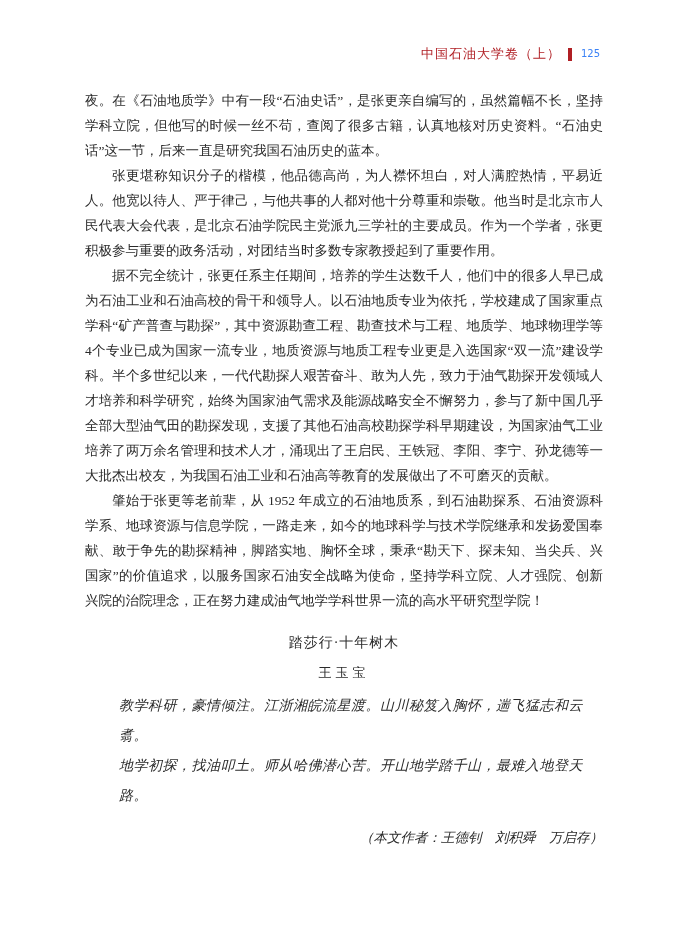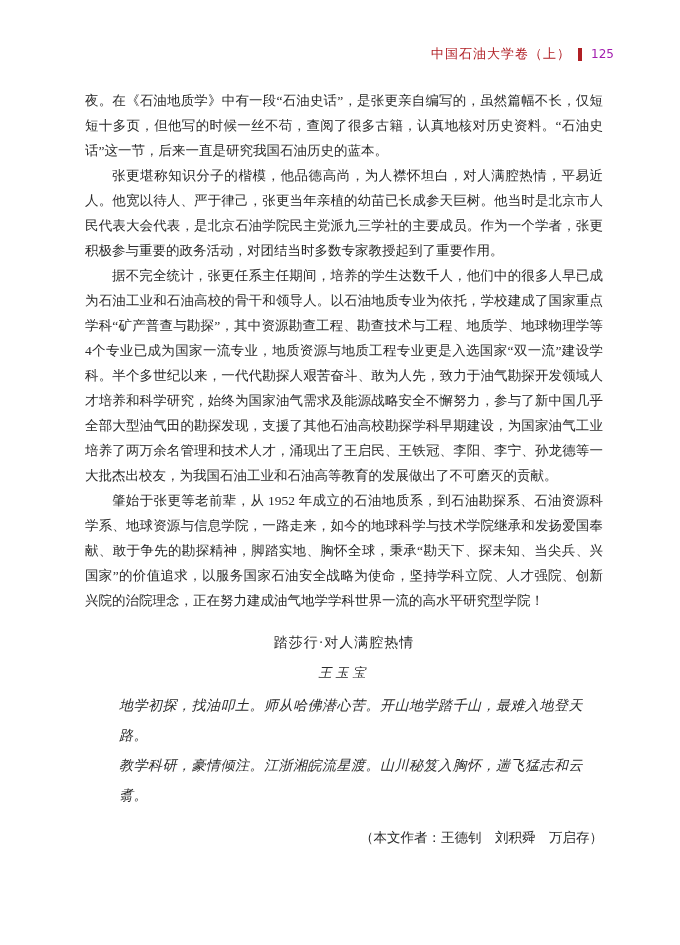--- a/index.html
+++ b/index.html
@@ -10,41 +10,41 @@
     margin: 0 auto;
     background: #ffffff;
     font-family: "Liberation Serif", serif;
     color: #2a2a2a;
     overflow: hidden;
   }
   
   .running-header {
     position: absolute;
     top: 46px;
-    right: 66px;
+    right: 80px;
     display: flex;
     align-items: center;
     font-size: 13px;
     line-height: 16px;
   }
   .running-header .volume {
     color: #b01f24;
     letter-spacing: 1px;
   }
   .running-header .bar {
     display: inline-block;
     width: 4px;
     height: 13px;
     background: #b01f24;
     margin: 0 9px 0 7px;
   }
   .running-header .pageno {
-    color: #a21caf;
+    color: #3b82f6;
     font-family: "DejaVu Sans", sans-serif;
-    font-size: 12px;
+    font-size: 10px;
   }
   
   .content {
     position: absolute;
     top: 88px;
     left: 85px;
     width: 518px;
   }
   .content p.para {
     margin: 0;
@@ -60,61 +60,61 @@
     margin: 17px 0 0 0;
     text-align: center;
     font-size: 14px;
     line-height: 25px;
     font-weight: 500;
     letter-spacing: 1px;
   }
   .poem-author {
     margin: 5px 0 0 0;
     text-align: center;
-    font-style: italic;
     font-size: 13px;
     line-height: 25px;
     letter-spacing: 4px;
   }
   .poem-lines { margin: 6px 0 0 0; padding-left: 34px; }
   .poem-line {
     margin: 0;
     font-style: italic;
     font-size: 14px;
     line-height: 30px;
     letter-spacing: 0.5px;
   }
   .credit {
     margin: 14px 0 0 0;
     text-align: right;
+    font-style: italic;
     font-size: 13.5px;
     line-height: 25px;
   }
 </style>
 </head>
 <body>
 
 <div class="page">
 
   <div class="running-header">
     <span class="volume">中国石油大学卷（上）</span>
     <span class="bar"></span>
     <span class="pageno">125</span>
   </div>
 
   <div class="content">
-    <p class="para">夜。在《石油地质学》中有一段“石油史话”，是张更亲自编写的，虽然篇幅不长，仅短短十多页，但他写的时候一丝不苟，查阅了很多古籍，认真地核对历史资料。“石油史话”这一节，后来一直是研究我国石油历史的蓝本。</p>
-    <p class="para indent">张更堪称知识分子的楷模，他品德高尚，为人襟怀坦白，对人满腔热情，平易近人。他宽以待人、严于律己，张更当年亲植的幼苗已长成参天巨树。他当时是北京市人民代表大会代表，是北京石油学院民主党派九三学社的主要成员。作为一个学者，张更积极参与重要的政务活动，对团结当时多数专家教授起到了重要作用。</p>
+    <p class="para">夜。在《石油地质学》中有一段“石油史话”，是张更亲自编写的，虽然篇幅不长，坚持学科立院，但他写的时候一丝不苟，查阅了很多古籍，认真地核对历史资料。“石油史话”这一节，后来一直是研究我国石油历史的蓝本。</p>
+    <p class="para indent">张更堪称知识分子的楷模，他品德高尚，为人襟怀坦白，对人满腔热情，平易近人。他宽以待人、严于律己，与他共事的人都对他十分尊重和崇敬。他当时是北京市人民代表大会代表，是北京石油学院民主党派九三学社的主要成员。作为一个学者，张更积极参与重要的政务活动，对团结当时多数专家教授起到了重要作用。</p>
     <p class="para indent">据不完全统计，张更任系主任期间，培养的学生达数千人，他们中的很多人早已成为石油工业和石油高校的骨干和领导人。以石油地质专业为依托，学校建成了国家重点学科“矿产普查与勘探”，其中资源勘查工程、勘查技术与工程、地质学、地球物理学等4个专业已成为国家一流专业，地质资源与地质工程专业更是入选国家“双一流”建设学科。半个多世纪以来，一代代勘探人艰苦奋斗、敢为人先，致力于油气勘探开发领域人才培养和科学研究，始终为国家油气需求及能源战略安全不懈努力，参与了新中国几乎全部大型油气田的勘探发现，支援了其他石油高校勘探学科早期建设，为国家油气工业培养了两万余名管理和技术人才，涌现出了王启民、王铁冠、李阳、李宁、孙龙德等一大批杰出校友，为我国石油工业和石油高等教育的发展做出了不可磨灭的贡献。</p>
     <p class="para indent">肇始于张更等老前辈，从 1952 年成立的石油地质系，到石油勘探系、石油资源科学系、地球资源与信息学院，一路走来，如今的地球科学与技术学院继承和发扬爱国奉献、敢于争先的勘探精神，脚踏实地、胸怀全球，秉承“勘天下、探未知、当尖兵、兴国家”的价值追求，以服务国家石油安全战略为使命，坚持学科立院、人才强院、创新兴院的治院理念，正在努力建成油气地学学科世界一流的高水平研究型学院！</p>
 
-    <p class="poem-title">踏莎行·对人满腔热情</p>
+    <p class="poem-title">踏莎行·十年树木</p>
     <p class="poem-author">王玉宝</p>
 
     <div class="poem-lines">
+      <p class="poem-line">教学科研，豪情倾注。江浙湘皖流星渡。山川秘笈入胸怀，遄飞猛志和云翥。</p>
       <p class="poem-line">地学初探，找油叩土。师从哈佛潜心苦。开山地学踏千山，最难入地登天路。</p>
-      <p class="poem-line">教学科研，豪情倾注。江浙湘皖流星渡。山川秘笈入胸怀，遄飞猛志和云翥。</p>
     </div>
 
     <p class="credit">（本文作者：王德钊　刘积舜　万启存）</p>
   </div>
 
 </div>
 
 </body></html>

